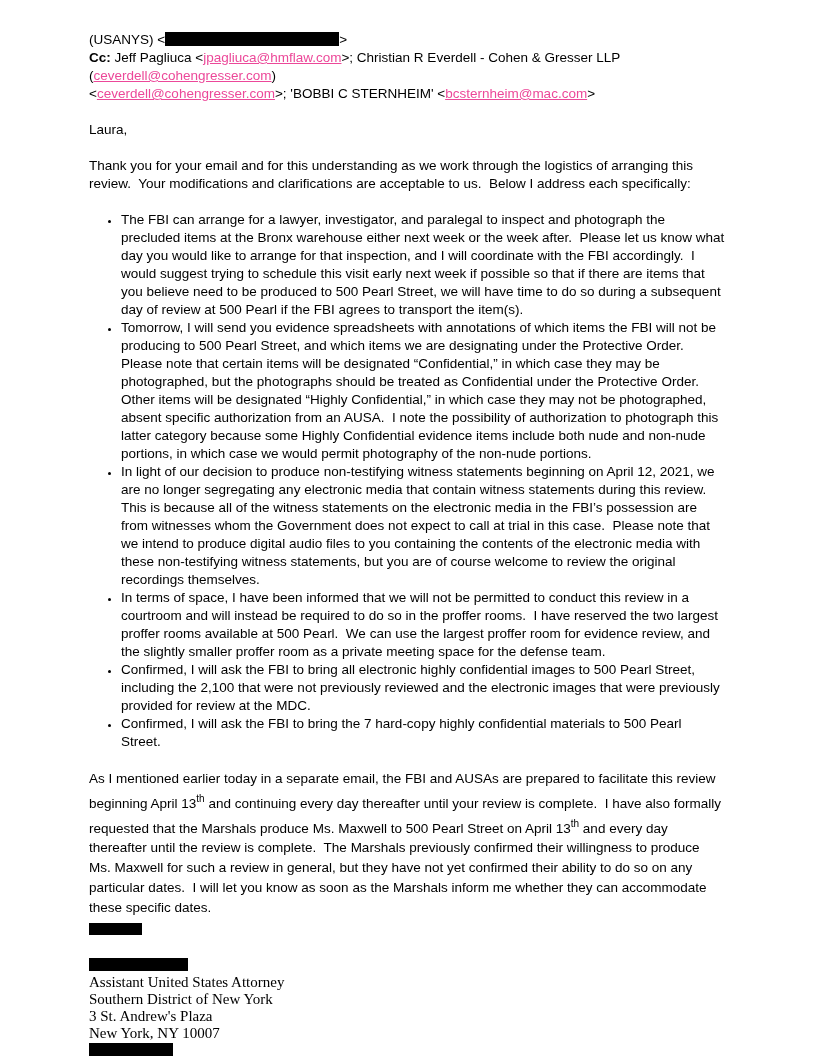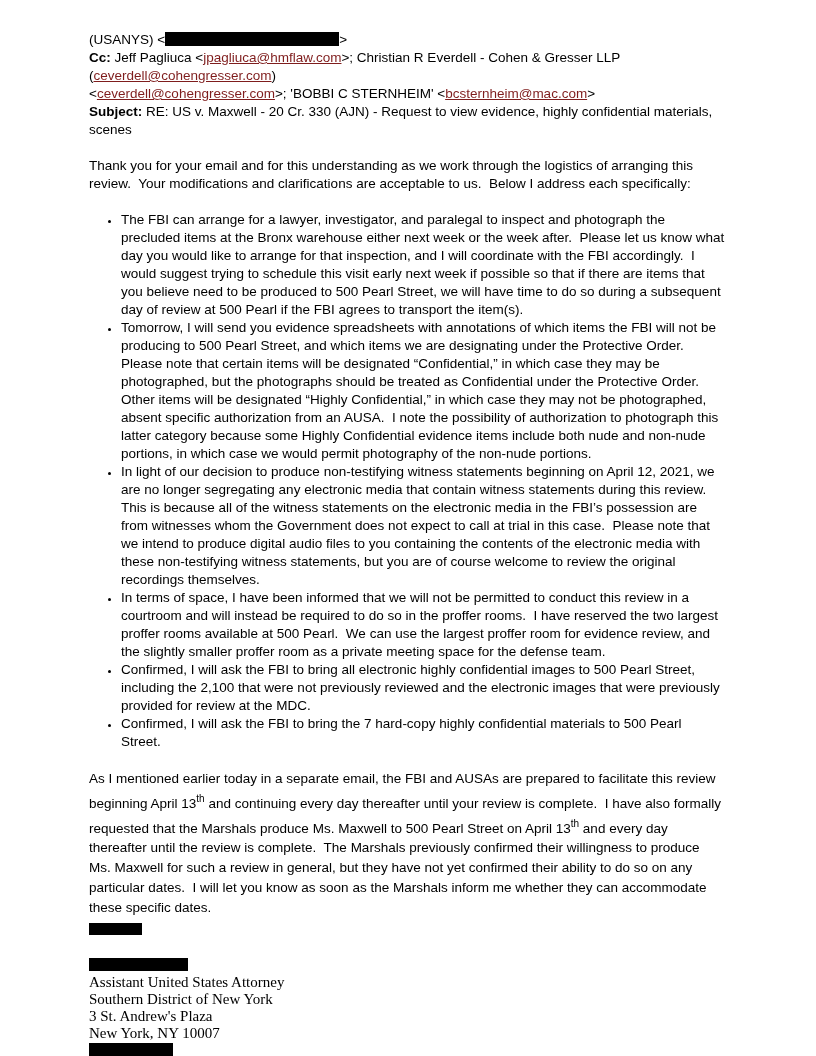--- a/index.html
+++ b/index.html
@@ -12,21 +12,21 @@
     background:#ffffff;
     color:#000000;
     font-family:"Liberation Sans", sans-serif;
     font-size:13.5px;
     line-height:18px;
   }
   p { margin:0; }
   .t { white-space:pre-wrap; }
   b { font-weight:bold; }
   .spaced { margin-top:18px; }
-  a.link { color:#7f1d1d; text-decoration:underline; cursor:pointer; }
+  a.link { color:#ec4899; text-decoration:underline; cursor:pointer; }
   .redact { background:#000; display:inline-block; }
   .r-from { width:174px; height:14px; vertical-align:-2px; }
   ul.points { margin:18px 0 18px 0; padding:0 0 0 32px; list-style:disc outside; }
   ul.points li { margin:0; padding:0; }
   ul.points li::marker { font-size:11px; }
   .closing { line-height:20px; }
   sup { font-size:10px; vertical-align:super; }
   .bar { background:#000; }
   .bar-signoff { width:53px; height:12px; margin-top:5px; }
   .sig { margin-top:23px; font-family:"Liberation Serif", serif; font-size:15px; line-height:17px; }
@@ -36,22 +36,22 @@
 </style>
 </head>
 <body>
 
 <div class="page">
 
   <p class="hdr"><span class="t">(USANYS) &lt;</span><span class="redact r-from"></span><span class="t">&gt;</span></p>
 
   <p class="hdr"><b class="t">Cc: </b><span class="t">Jeff Pagliuca &lt;</span><a class="link">jpagliuca@hmflaw.com</a><span class="t">&gt;; Christian R Everdell - Cohen &amp; Gresser LLP (</span><a class="link">ceverdell@cohengresser.com</a><span class="t">)</span><br><span class="t">&lt;</span><a class="link">ceverdell@cohengresser.com</a><span class="t">&gt;; 'BOBBI C STERNHEIM' &lt;</span><a class="link">bcsternheim@mac.com</a><span class="t">&gt;</span></p>
 
-  <p class="hdr"><b class="t">Subject: </b><span class="t">RE: US v. Maxwell - 20 Cr. 330 (AJN) - Request to view evidence, highly confidential materials, scenes</span></p>
 
+  <p class="spaced"><span class="t">Laura,</span></p>
 
   <p class="spaced"><span class="t">Thank you for your email and for this understanding as we work through the logistics of arranging this review.  Your modifications and clarifications are acceptable to us.  Below I address each specifically:</span></p>
 
   <ul class="points">
     <li><span class="t">The FBI can arrange for a lawyer, investigator, and paralegal to inspect and photograph the precluded items at the Bronx warehouse either next week or the week after.  Please let us know what day you would like to arrange for that inspection, and I will coordinate with the FBI accordingly.  I would suggest trying to schedule this visit early next week if possible so that if there are items that you believe need to be produced to 500 Pearl Street, we will have time to do so during a subsequent day of review at 500 Pearl if the FBI agrees to transport the item(s).</span></li>
     <li><span class="t">Tomorrow, I will send you evidence spreadsheets with annotations of which items the FBI will not be producing to 500 Pearl Street, and which items we are designating under the Protective Order.  Please note that certain items will be designated “Confidential,” in which case they may be photographed, but the photographs should be treated as Confidential under the Protective Order.  Other items will be designated “Highly Confidential,” in which case they may not be photographed, absent specific authorization from an AUSA.  I note the possibility of authorization to photograph this latter category because some Highly Confidential evidence items include both nude and non-nude portions, in which case we would permit photography of the non-nude portions.</span></li>
     <li><span class="t">In light of our decision to produce non-testifying witness statements beginning on April 12, 2021, we are no longer segregating any electronic media that contain witness statements during this review.  This is because all of the witness statements on the electronic media in the FBI’s possession are from witnesses whom the Government does not expect to call at trial in this case.  Please note that we intend to produce digital audio files to you containing the contents of the electronic media with these non-testifying witness statements, but you are of course welcome to review the original recordings themselves.</span></li>
     <li><span class="t">In terms of space, I have been informed that we will not be permitted to conduct this review in a courtroom and will instead be required to do so in the proffer rooms.  I have reserved the two largest proffer rooms available at 500 Pearl.  We can use the largest proffer room for evidence review, and the slightly smaller proffer room as a private meeting space for the defense team.</span></li>
     <li><span class="t">Confirmed, I will ask the FBI to bring all electronic highly confidential images to 500 Pearl Street, including the 2,100 that were not previously reviewed and the electronic images that were previously provided for review at the MDC.</span></li>
     <li><span class="t">Confirmed, I will ask the FBI to bring the 7 hard-copy highly confidential materials to 500 Pearl Street.</span></li>

